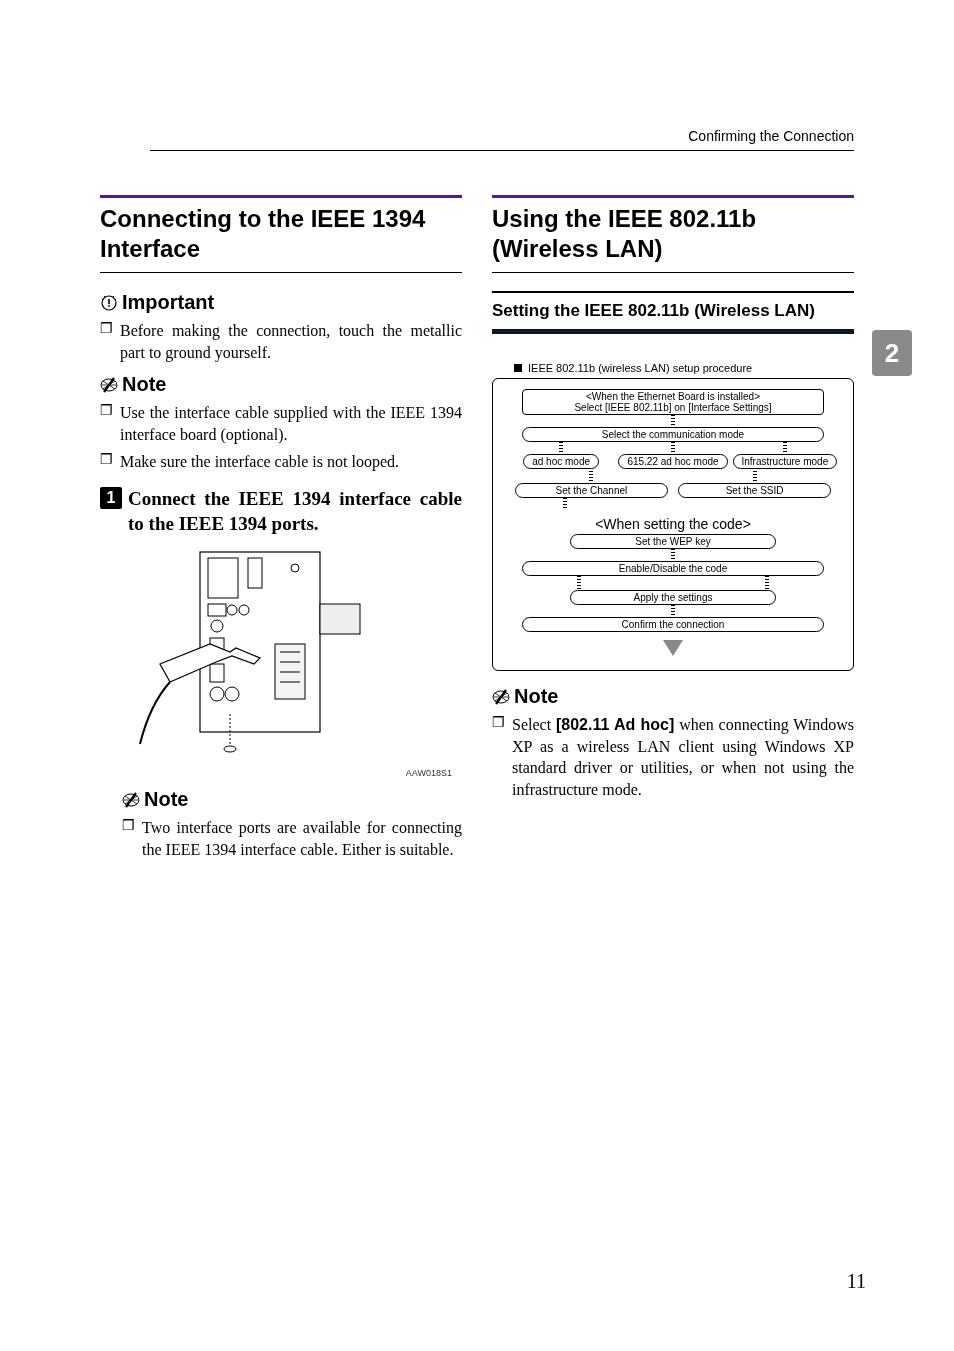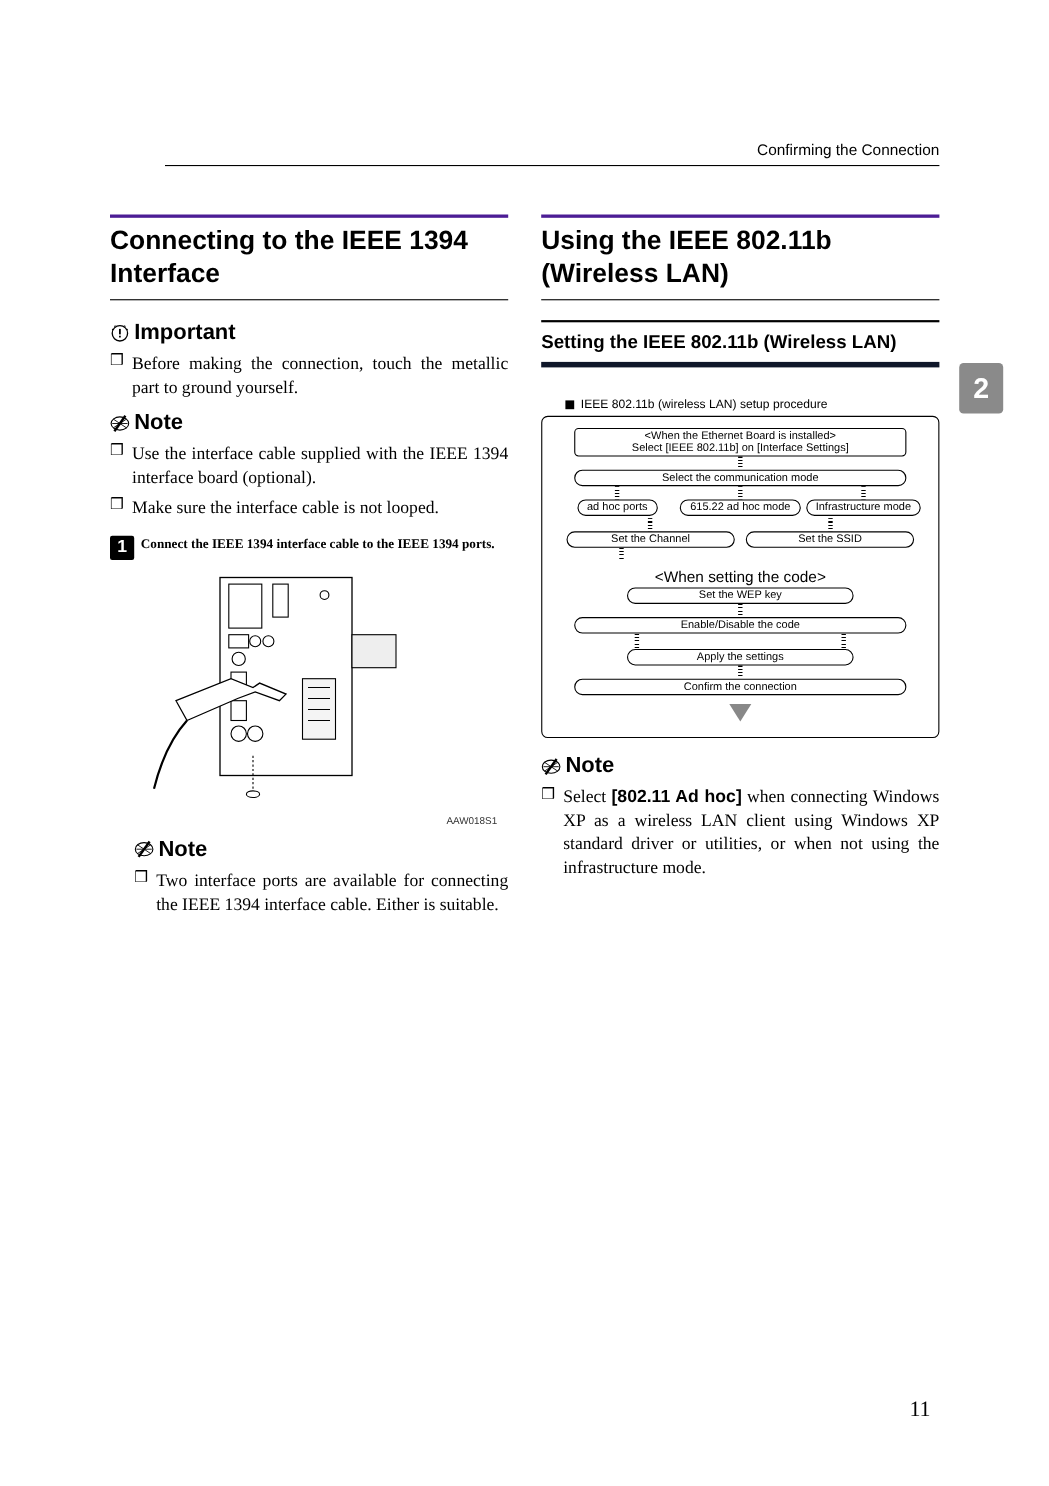--- a/index.html
+++ b/index.html
@@ -85,21 +85,21 @@
     font-family: Arial, sans-serif;
     font-weight: bold;
     font-size: 16px;
     text-align: center;
     line-height: 22px;
     border-radius: 2px;
   }
   .step .stxt {
     flex: 1;
     font-weight: bold;
-    font-size: 12px;
+    font-size: 19px;
     line-height: 1.3;
     text-align: justify;
   }
   .bold-sans { font-family: Arial, sans-serif; font-weight: bold; }
   .figure {
     margin: 8px 0 4px 20px;
   }
   .fig-caption {
     font-family: Arial, sans-serif;
     font-size: 9px;
@@ -204,21 +204,21 @@
     border-radius: 4px;
     color: #fff;
     font-family: Arial, sans-serif;
     font-weight: bold;
     font-size: 26px;
     text-align: center;
     line-height: 46px;
   }
   .page-num {
     position: absolute;
-    right: 108px;
+    right: 88px;
     bottom: 58px;
     font-size: 20px;
   }
   svg { display: block; }
 </style>
 </head>
 <body>
 
 <div class="header-text">Confirming the Connection</div>
 <div class="header-line"></div>
@@ -334,21 +334,21 @@
       <div class="diag-frame">
         <div class="pill wide" style="border-radius:4px;">
           <div>&lt;When the Ethernet Board is installed&gt;</div>
           <div>Select [IEEE 802.11b] on [Interface Settings]</div>
         </div>
         <div class="conn"></div>
         <div class="pill wide">Select the communication mode</div>
         <div class="row3">
           <div class="col3">
               <div class="conn"></div>
-              <div class="pill">ad hoc ports</div>
+              <div class="pill">ad hoc mode</div>
             </div>
           <div class="col3">
               <div class="conn"></div>
               <div class="pill">615.22 ad hoc mode</div>
             </div>
           <div class="col3">
               <div class="conn"></div>
               <div class="pill">Infrastructure mode</div>
             </div>
         </div>

